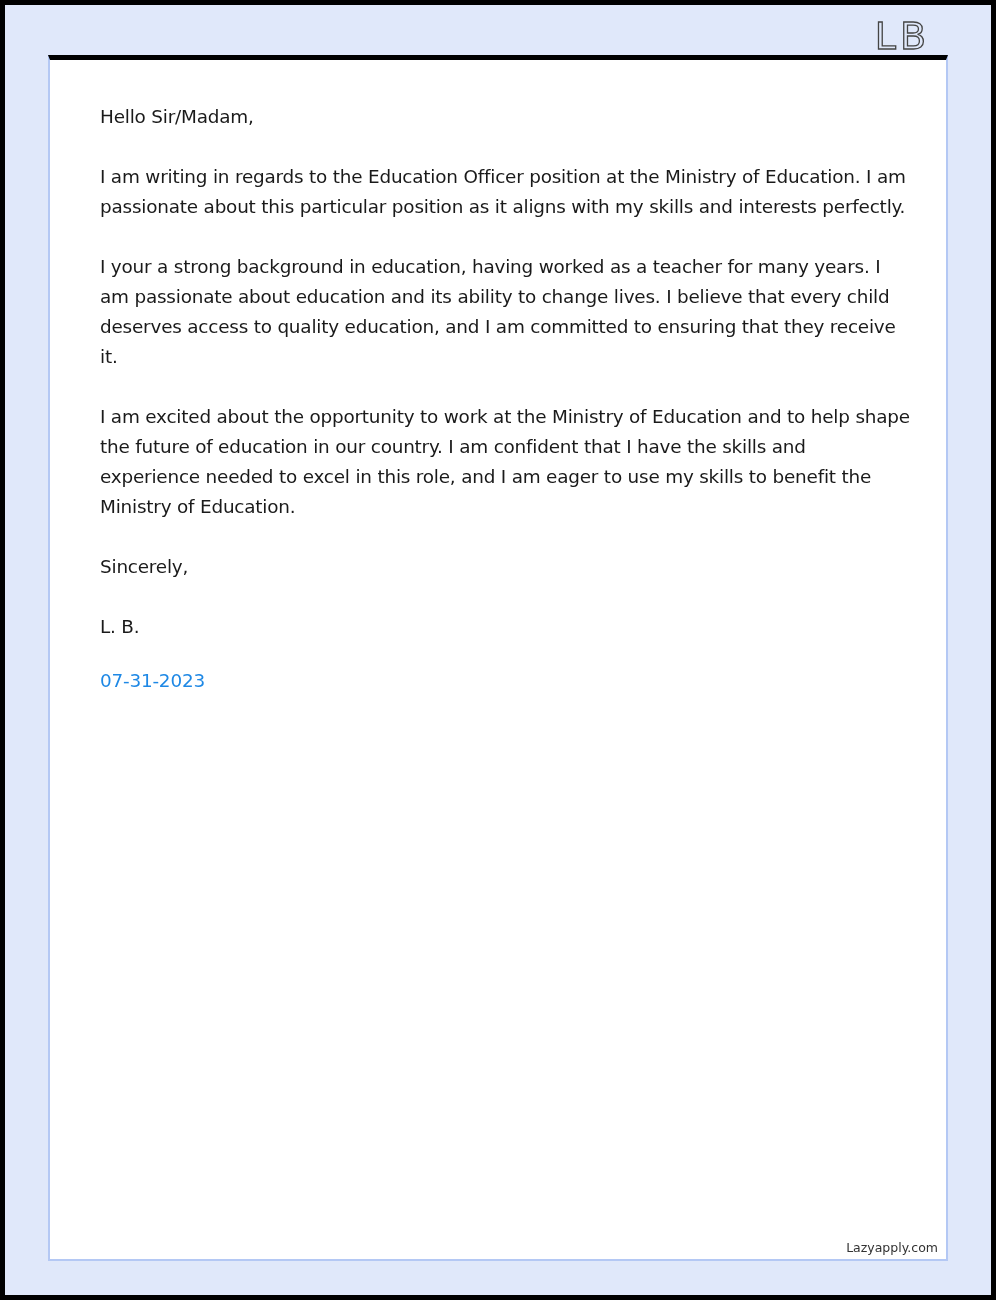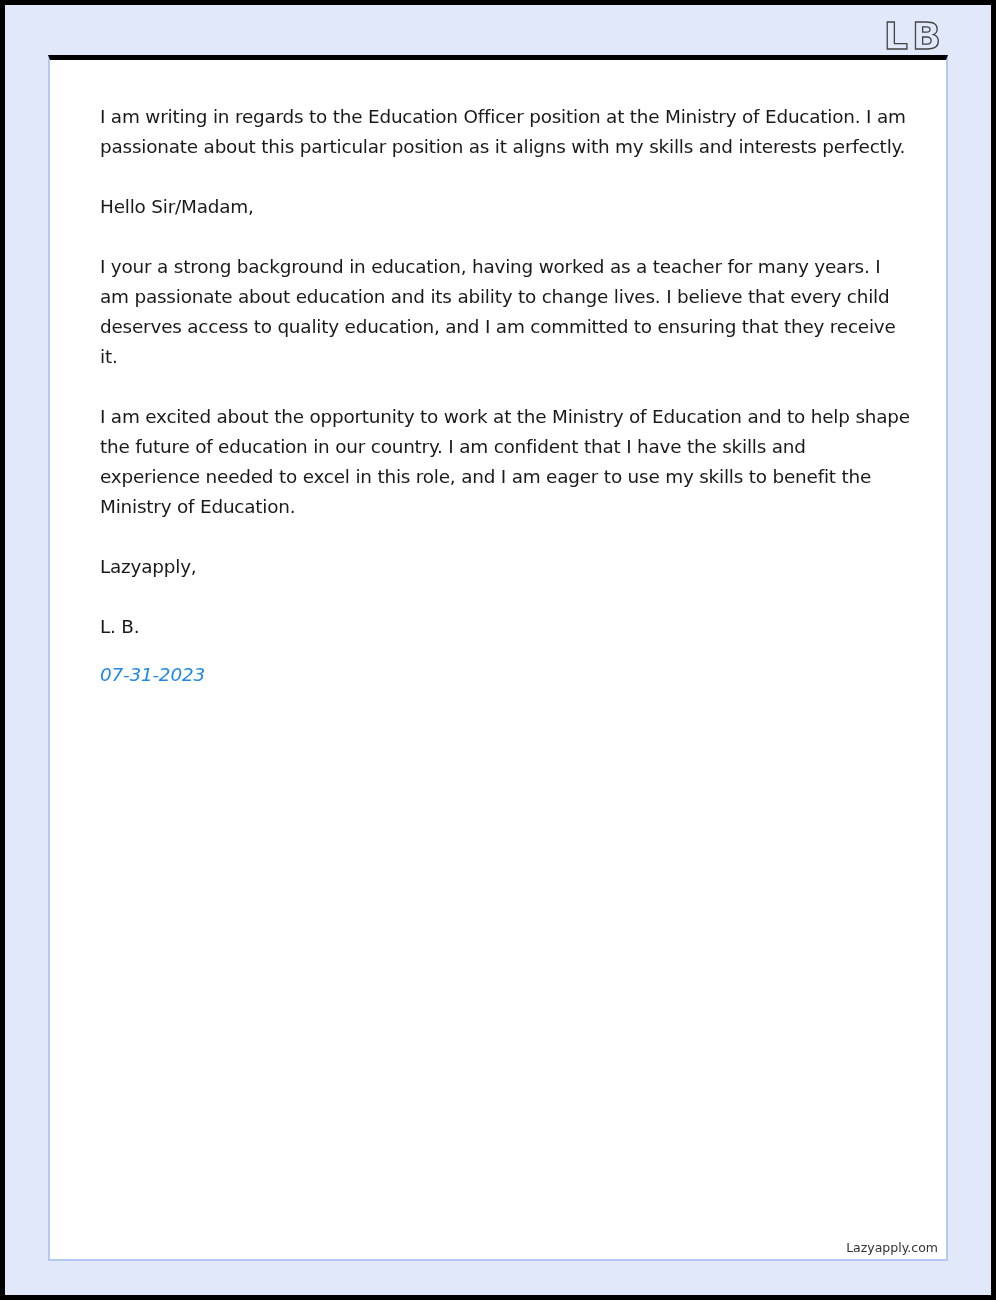--- a/index.html
+++ b/index.html
@@ -4,58 +4,58 @@
   <style>
     html, body { margin: 0; padding: 0; }
     body {
       width: 996px; height: 1300px; box-sizing: border-box;
       border: 5px solid #000;
       background: #e0e8fa;
       position: relative; overflow: hidden;
       font-family: "DejaVu Sans", sans-serif;
     }
     .monogram {
-      position: absolute; right: 46px; top: 12px;
+      position: absolute; right: 61px; top: 12px;
       font-family: "DejaVu Sans", sans-serif;
       font-size: 38px; line-height: 1; letter-spacing: 4px;
       color: #e0e8fa;
       -webkit-text-stroke: 1.3px #444;
-      font-weight: 700;
+      font-weight: 400;
     }
     .sheet {
       position: absolute; left: 43px; top: 50px;
       width: 900px; height: 1206px; box-sizing: border-box;
       background: #fff;
       border-top: 5px solid #000;
       border-left: 2px solid #b4c8f4;
       border-right: 2px solid #b4c8f4;
       border-bottom: 2px solid #b4c8f4;
     }
     .body-text {
       position: absolute; left: 50px; top: 42px; width: 810px;
       font-size: 18.4px; line-height: 30px; color: #1a1a1a;
       letter-spacing: -0.2px;
     }
     .body-text p { margin: 0 0 30px 0; }
-    .body-text p.sig { margin-bottom: 18px; }
-    .date { color: #1e88e5; margin: 0; font-style: italic; }
+    .body-text p.sig { margin-bottom: 24px; }
+    .date { color: #1e88e5; margin: 0; }
     .footer {
       position: absolute; right: 8px; bottom: 4px;
       font-size: 12.5px; color: #333;
     }
   </style>
 </head>
 <body>
 
 <div class="monogram">LB</div>
 
 <div class="sheet">
   <div class="body-text">
+    <p>Hello Sir/Madam,</p>
     <p>I am writing in regards to the Education Officer position at the Ministry of Education. I am passionate about this particular position as it aligns with my skills and interests perfectly.</p>
-    <p>Hello Sir/Madam,</p>
     <p>I your a strong background in education, having worked as a teacher for many years. I am passionate about education and its ability to change lives. I believe that every child deserves access to quality education, and I am committed to ensuring that they receive it.</p>
     <p>I am excited about the opportunity to work at the Ministry of Education and to help shape the future of education in our country. I am confident that I have the skills and experience needed to excel in this role, and I am eager to use my skills to benefit the Ministry of Education.</p>
-    <p>Lazyapply,</p>
+    <p>Sincerely,</p>
     <p class="sig">L. B.</p>
     <p class="date">07-31-2023</p>
   </div>
   <div class="footer">Lazyapply.com</div>
 </div>
 
 </body></html>

